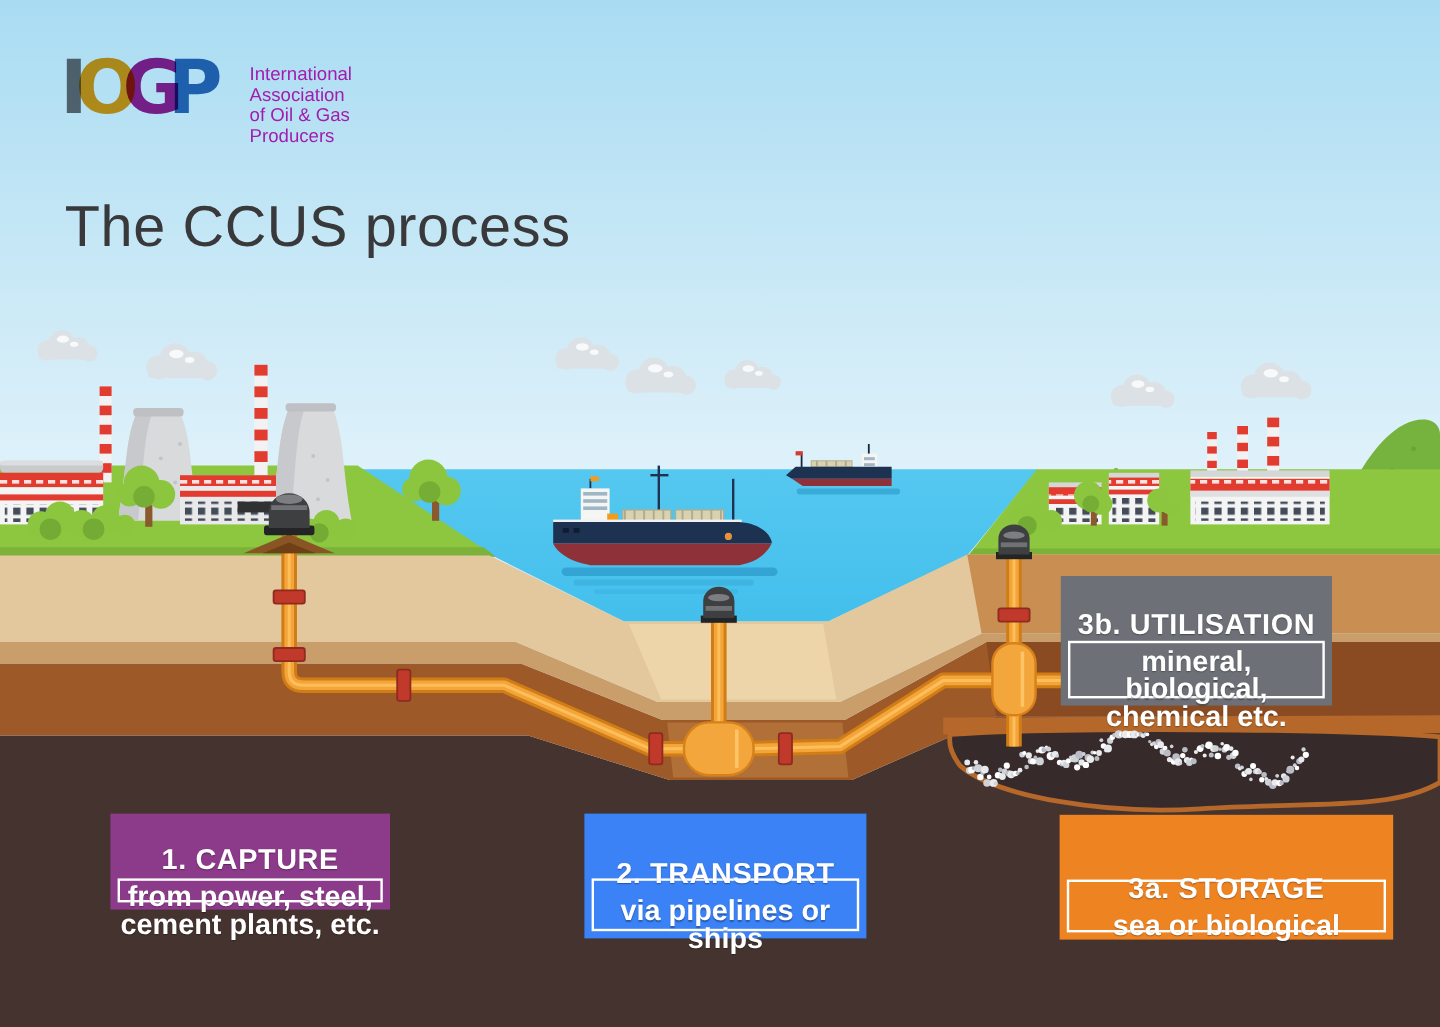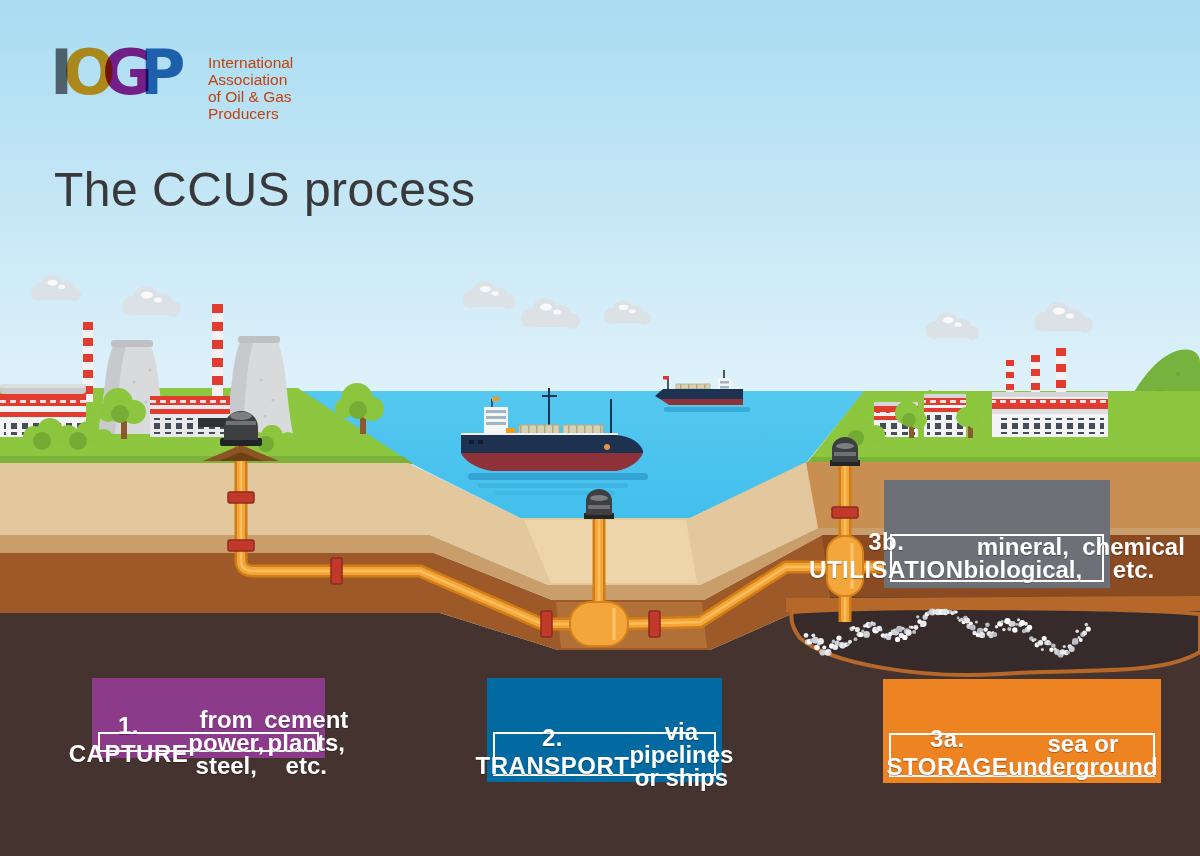--- a/index.html
+++ b/index.html
@@ -9,30 +9,30 @@
 
   
   .logo{position:absolute;left:50px;top:42px;display:flex;align-items:flex-start;}
   .logo-letters{position:relative;width:142px;height:68px;
                 font-family:"DejaVu Sans",sans-serif;font-weight:900;font-size:62px;line-height:62px;}
   .logo-letters span{position:absolute;top:0;mix-blend-mode:multiply;}
   .ltr-0{left:0;}
   .ltr-1{left:13px;}
   .ltr-2{left:52px;}
   .ltr-3{left:90px;}
-  .logo-org{font-size:15.5px;line-height:17px;color:#c2410c;padding-top:12px;margin-left:16px;}
+  .logo-org{font-size:15.5px;line-height:17px;color:#a21caf;padding-top:12px;margin-left:16px;}
 
   
   .title{position:absolute;left:54px;top:162px;font-size:48px;font-weight:400;
          color:#39393b;letter-spacing:0.5px;}
 
   
   .label-box{position:absolute;}
   .label-inner{position:absolute;left:6px;top:6px;right:6px;bottom:6px;
-               border:2px solid #ffffff;display:flex;
+               border:2px solid #ffffff;display:flex;flex-direction:column;
                align-items:center;justify-content:center;color:#ffffff;text-align:center;margin-top:48px;}
   .label-title{font-size:24px;font-weight:bold;letter-spacing:0.5px;margin-bottom:5px;
                text-shadow:0 1px 1px rgba(0,0,0,0.35);}
   .label-line{font-size:24px;font-weight:bold;line-height:23px;
               text-shadow:0 1px 1px rgba(0,0,0,0.3);}
   #box-capture{left:92px;top:678px;width:233px;height:80px;}
   #box-transport{left:487px;top:678px;width:235px;height:104px;}
   #box-storage{left:883px;top:679px;width:278px;height:104px;}
   #box-utilisation{left:884px;top:480px;width:226px;height:108px;}
 
@@ -509,30 +509,30 @@
 
 <div class="title">The CCUS process</div>
 
 <div class="label-box" id="box-capture" style="background: rgb(140, 58, 138);">
   <div class="label-inner">
     <div class="label-title">1. CAPTURE</div>
     <div class="label-line">from power, steel,</div>
     <div class="label-line">cement plants, etc.</div>
   </div>
 </div>
-<div class="label-box" id="box-transport" style="background: #0369a1;">
+<div class="label-box" id="box-transport" style="background: #3b82f6;">
   <div class="label-inner">
     <div class="label-title">2. TRANSPORT</div>
     <div class="label-line">via pipelines or ships</div>
   </div>
 </div>
 <div class="label-box" id="box-storage" style="background: rgb(238, 131, 34);">
   <div class="label-inner">
     <div class="label-title">3a. STORAGE</div>
-    <div class="label-line">sea or underground</div>
+    <div class="label-line">sea or biological</div>
   </div>
 </div>
 <div class="label-box" id="box-utilisation" style="background: rgb(109, 113, 119);">
   <div class="label-inner">
     <div class="label-title">3b. UTILISATION</div>
     <div class="label-line">mineral, biological,</div>
     <div class="label-line">chemical etc.</div>
   </div>
 </div>
 

